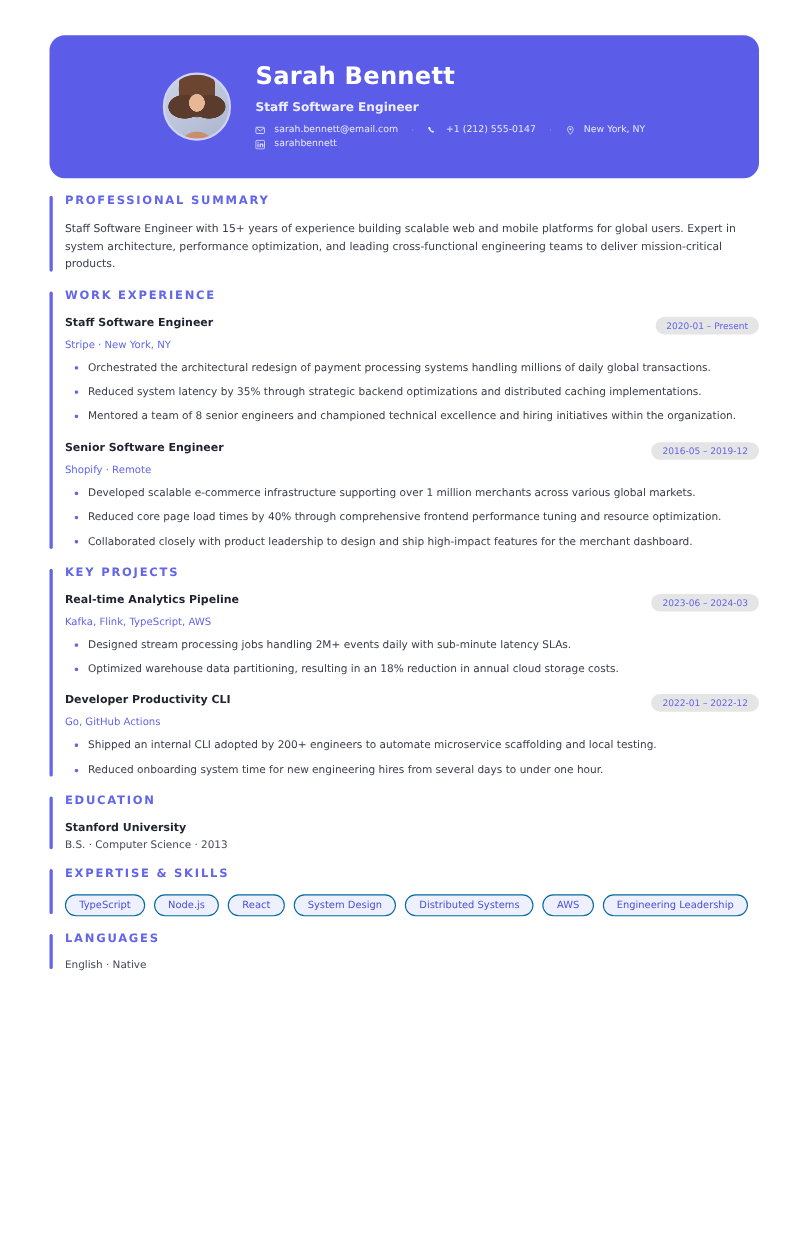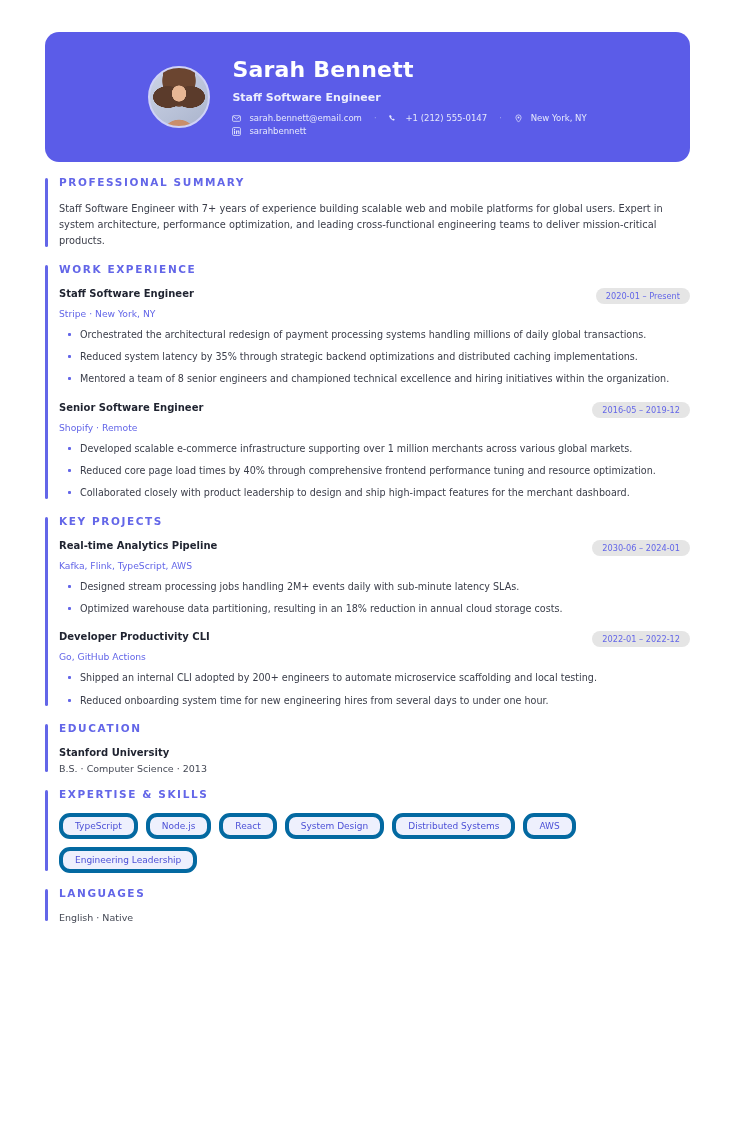--- a/index.html
+++ b/index.html
@@ -85,21 +85,21 @@
     width: 3px; height: 3px; background: #6366e8; border-radius: 1px;
   }
 
   
   .edu-name { font-size: 10px; font-weight: bold; color: #1f2330; }
   .edu-detail { font-size: 9.5px; color: #454955; margin-top: 5px; }
 
   
   .pills { display: flex; flex-wrap: wrap; gap: 8px; }
   .pill {
-    background: #eef0fd; border: 4px solid #0369a1; color: #4b4fd6;
+    background: #eef0fd; border: 1px solid #0369a1; color: #4b4fd6;
     font-size: 9px; padding: 4px 12px; border-radius: 11px; white-space: nowrap;
   }
 
   .lang-row { font-size: 9.5px; color: #454955; }
 </style>
 </head>
 <body>
 
 <div class="page">
 
@@ -151,21 +151,21 @@
             </span>
             <span>sarahbennett</span>
           </span>
         </div>
       </div>
     </div>
   </div>
 
   <div class="section">
     <div class="section-title">PROFESSIONAL SUMMARY</div>
-    <div class="summary">Staff Software Engineer with 7+ years of experience building scalable web and mobile platforms for global users. Expert in system architecture, performance optimization, and leading cross-functional engineering teams to deliver mission-critical products.</div>
+    <div class="summary">Staff Software Engineer with 15+ years of experience building scalable web and mobile platforms for global users. Expert in system architecture, performance optimization, and leading cross-functional engineering teams to deliver mission-critical products.</div>
   </div>
 
   <div class="section">
     <div class="section-title">WORK EXPERIENCE</div>
 
     <div class="entry">
       <div class="entry-head">
         <div class="entry-title">Staff Software Engineer</div>
         <div class="date-pill">2020-01 – Present</div>
       </div>
@@ -190,21 +190,21 @@
       </ul>
     </div>
   </div>
 
   <div class="section">
     <div class="section-title">KEY PROJECTS</div>
 
     <div class="entry">
       <div class="entry-head">
         <div class="entry-title">Real-time Analytics Pipeline</div>
-        <div class="date-pill">2030-06 – 2024-01</div>
+        <div class="date-pill">2023-06 – 2024-03</div>
       </div>
       <div class="entry-sub">Kafka, Flink, TypeScript, AWS</div>
       <ul class="bullets">
         <li>Designed stream processing jobs handling 2M+ events daily with sub-minute latency SLAs.</li>
         <li>Optimized warehouse data partitioning, resulting in an 18% reduction in annual cloud storage costs.</li>
       </ul>
     </div>
 
     <div class="entry">
       <div class="entry-head">

